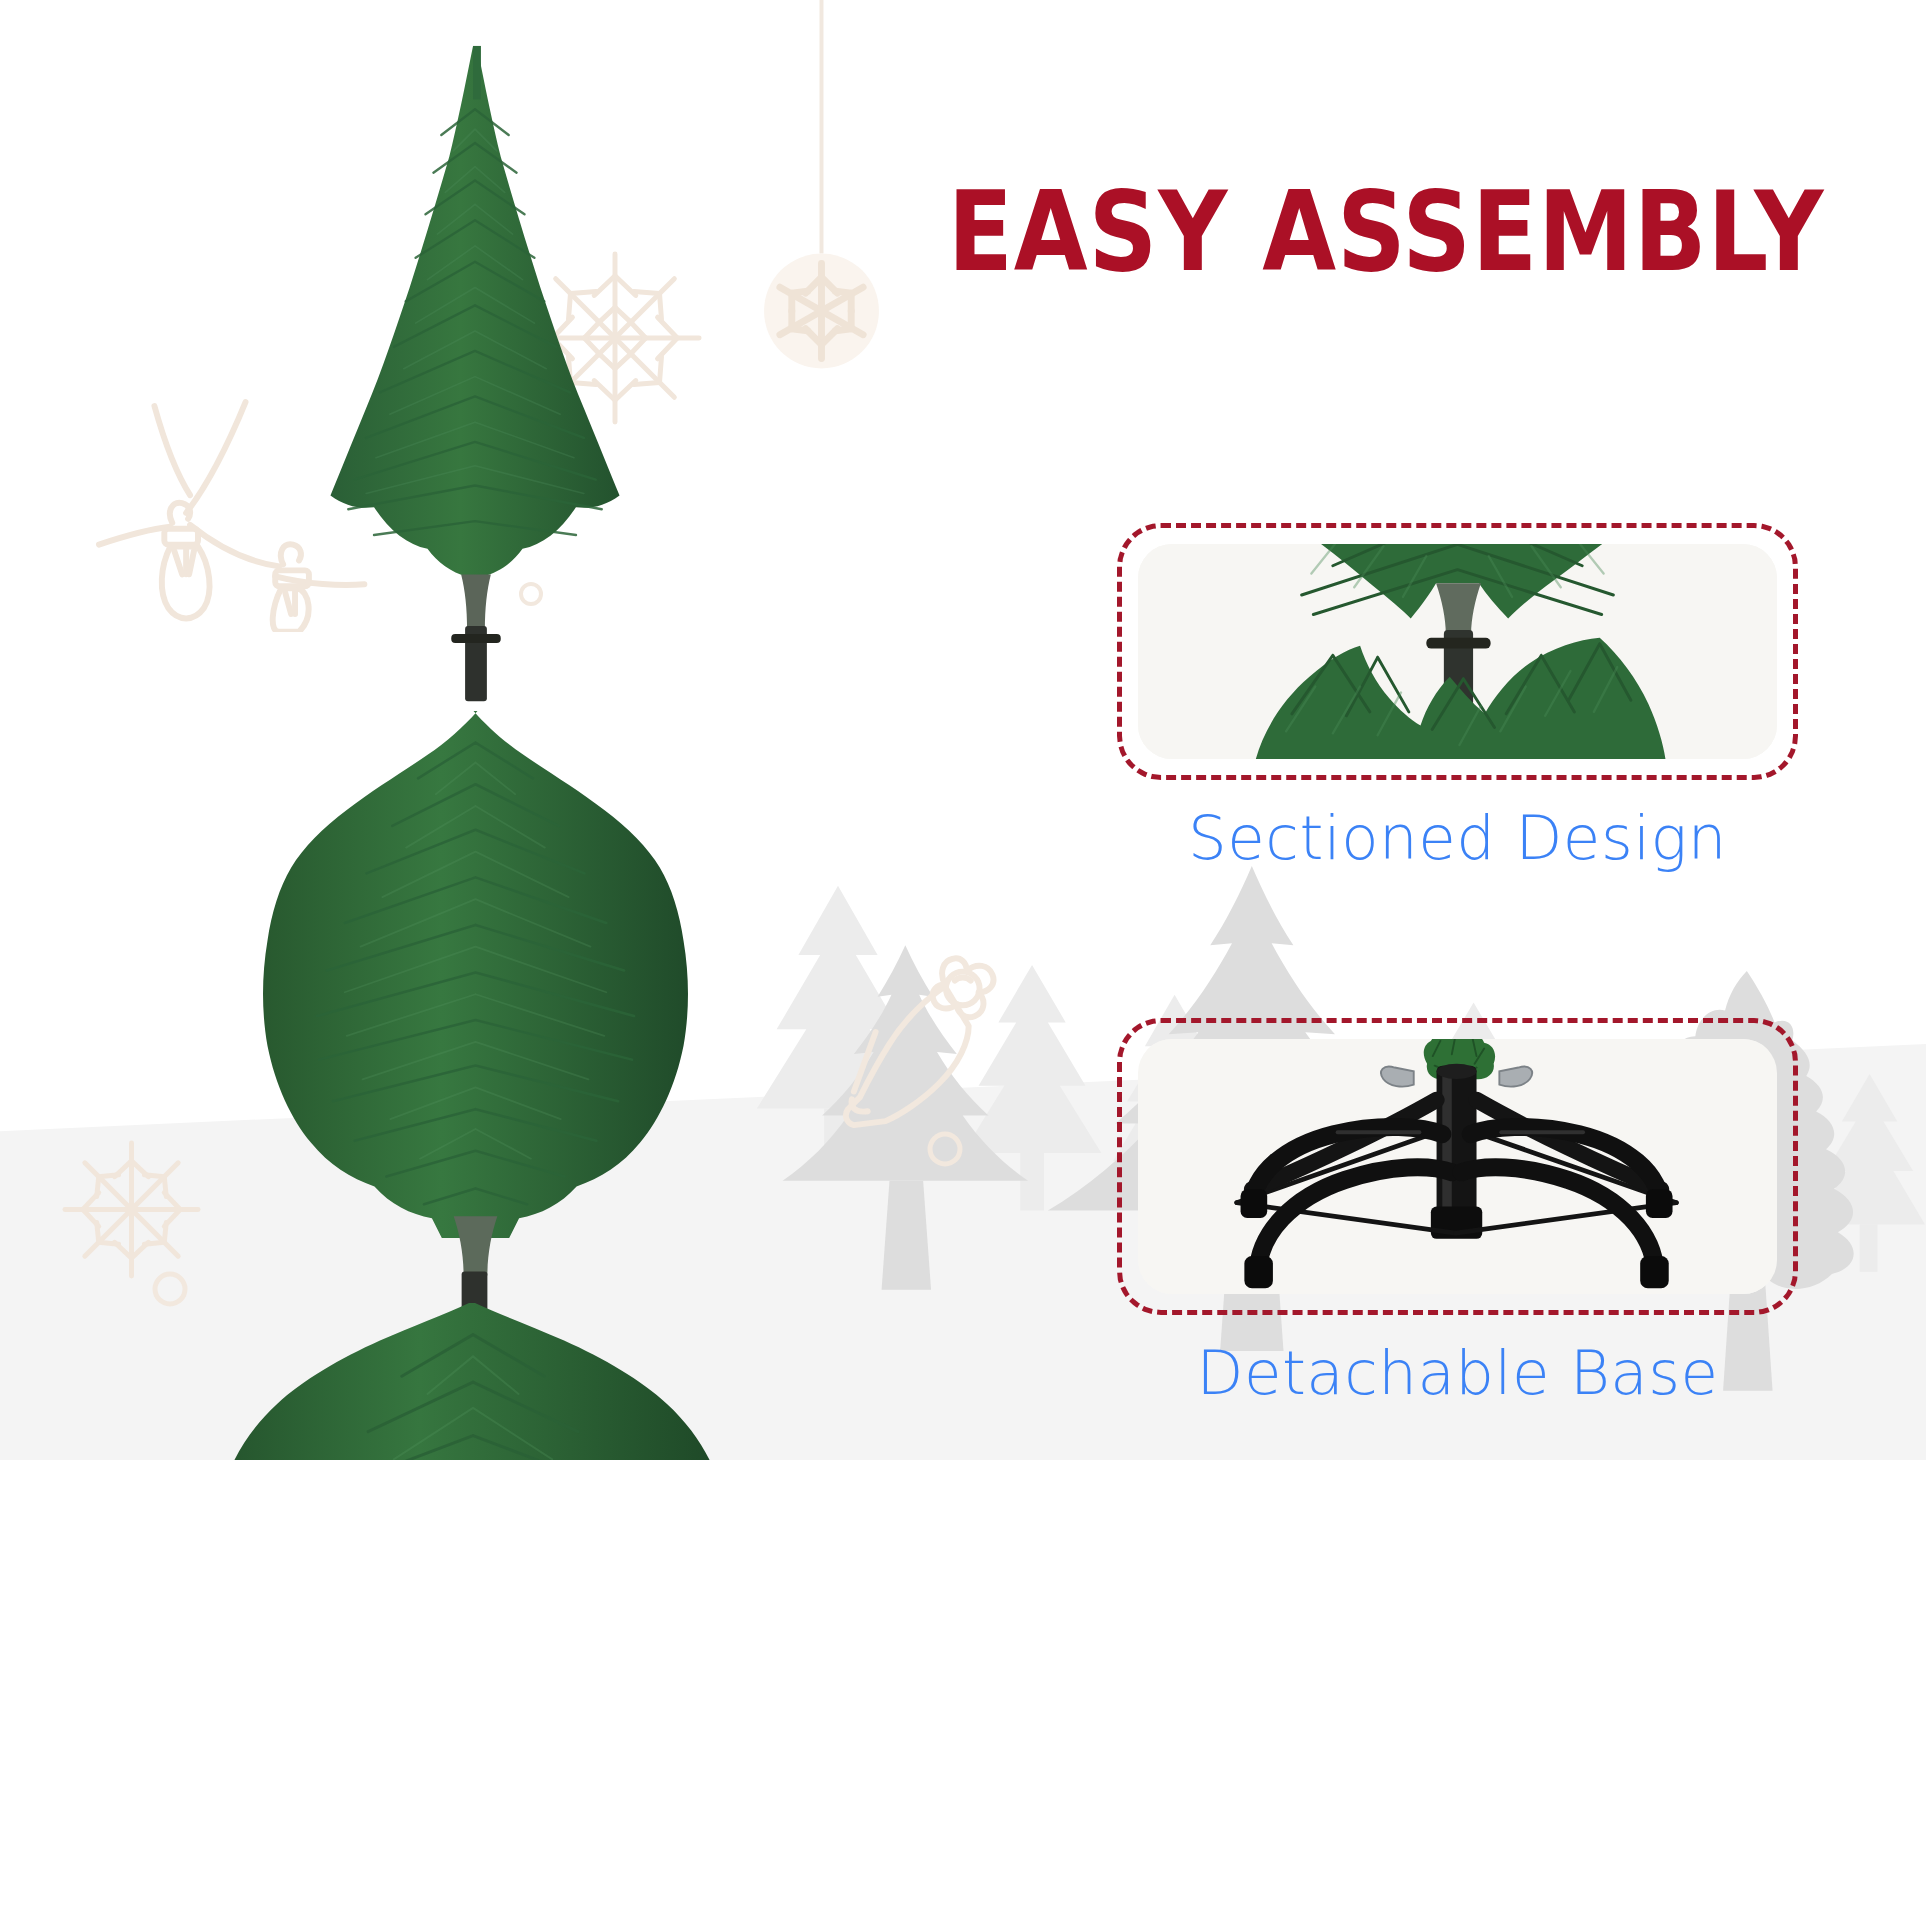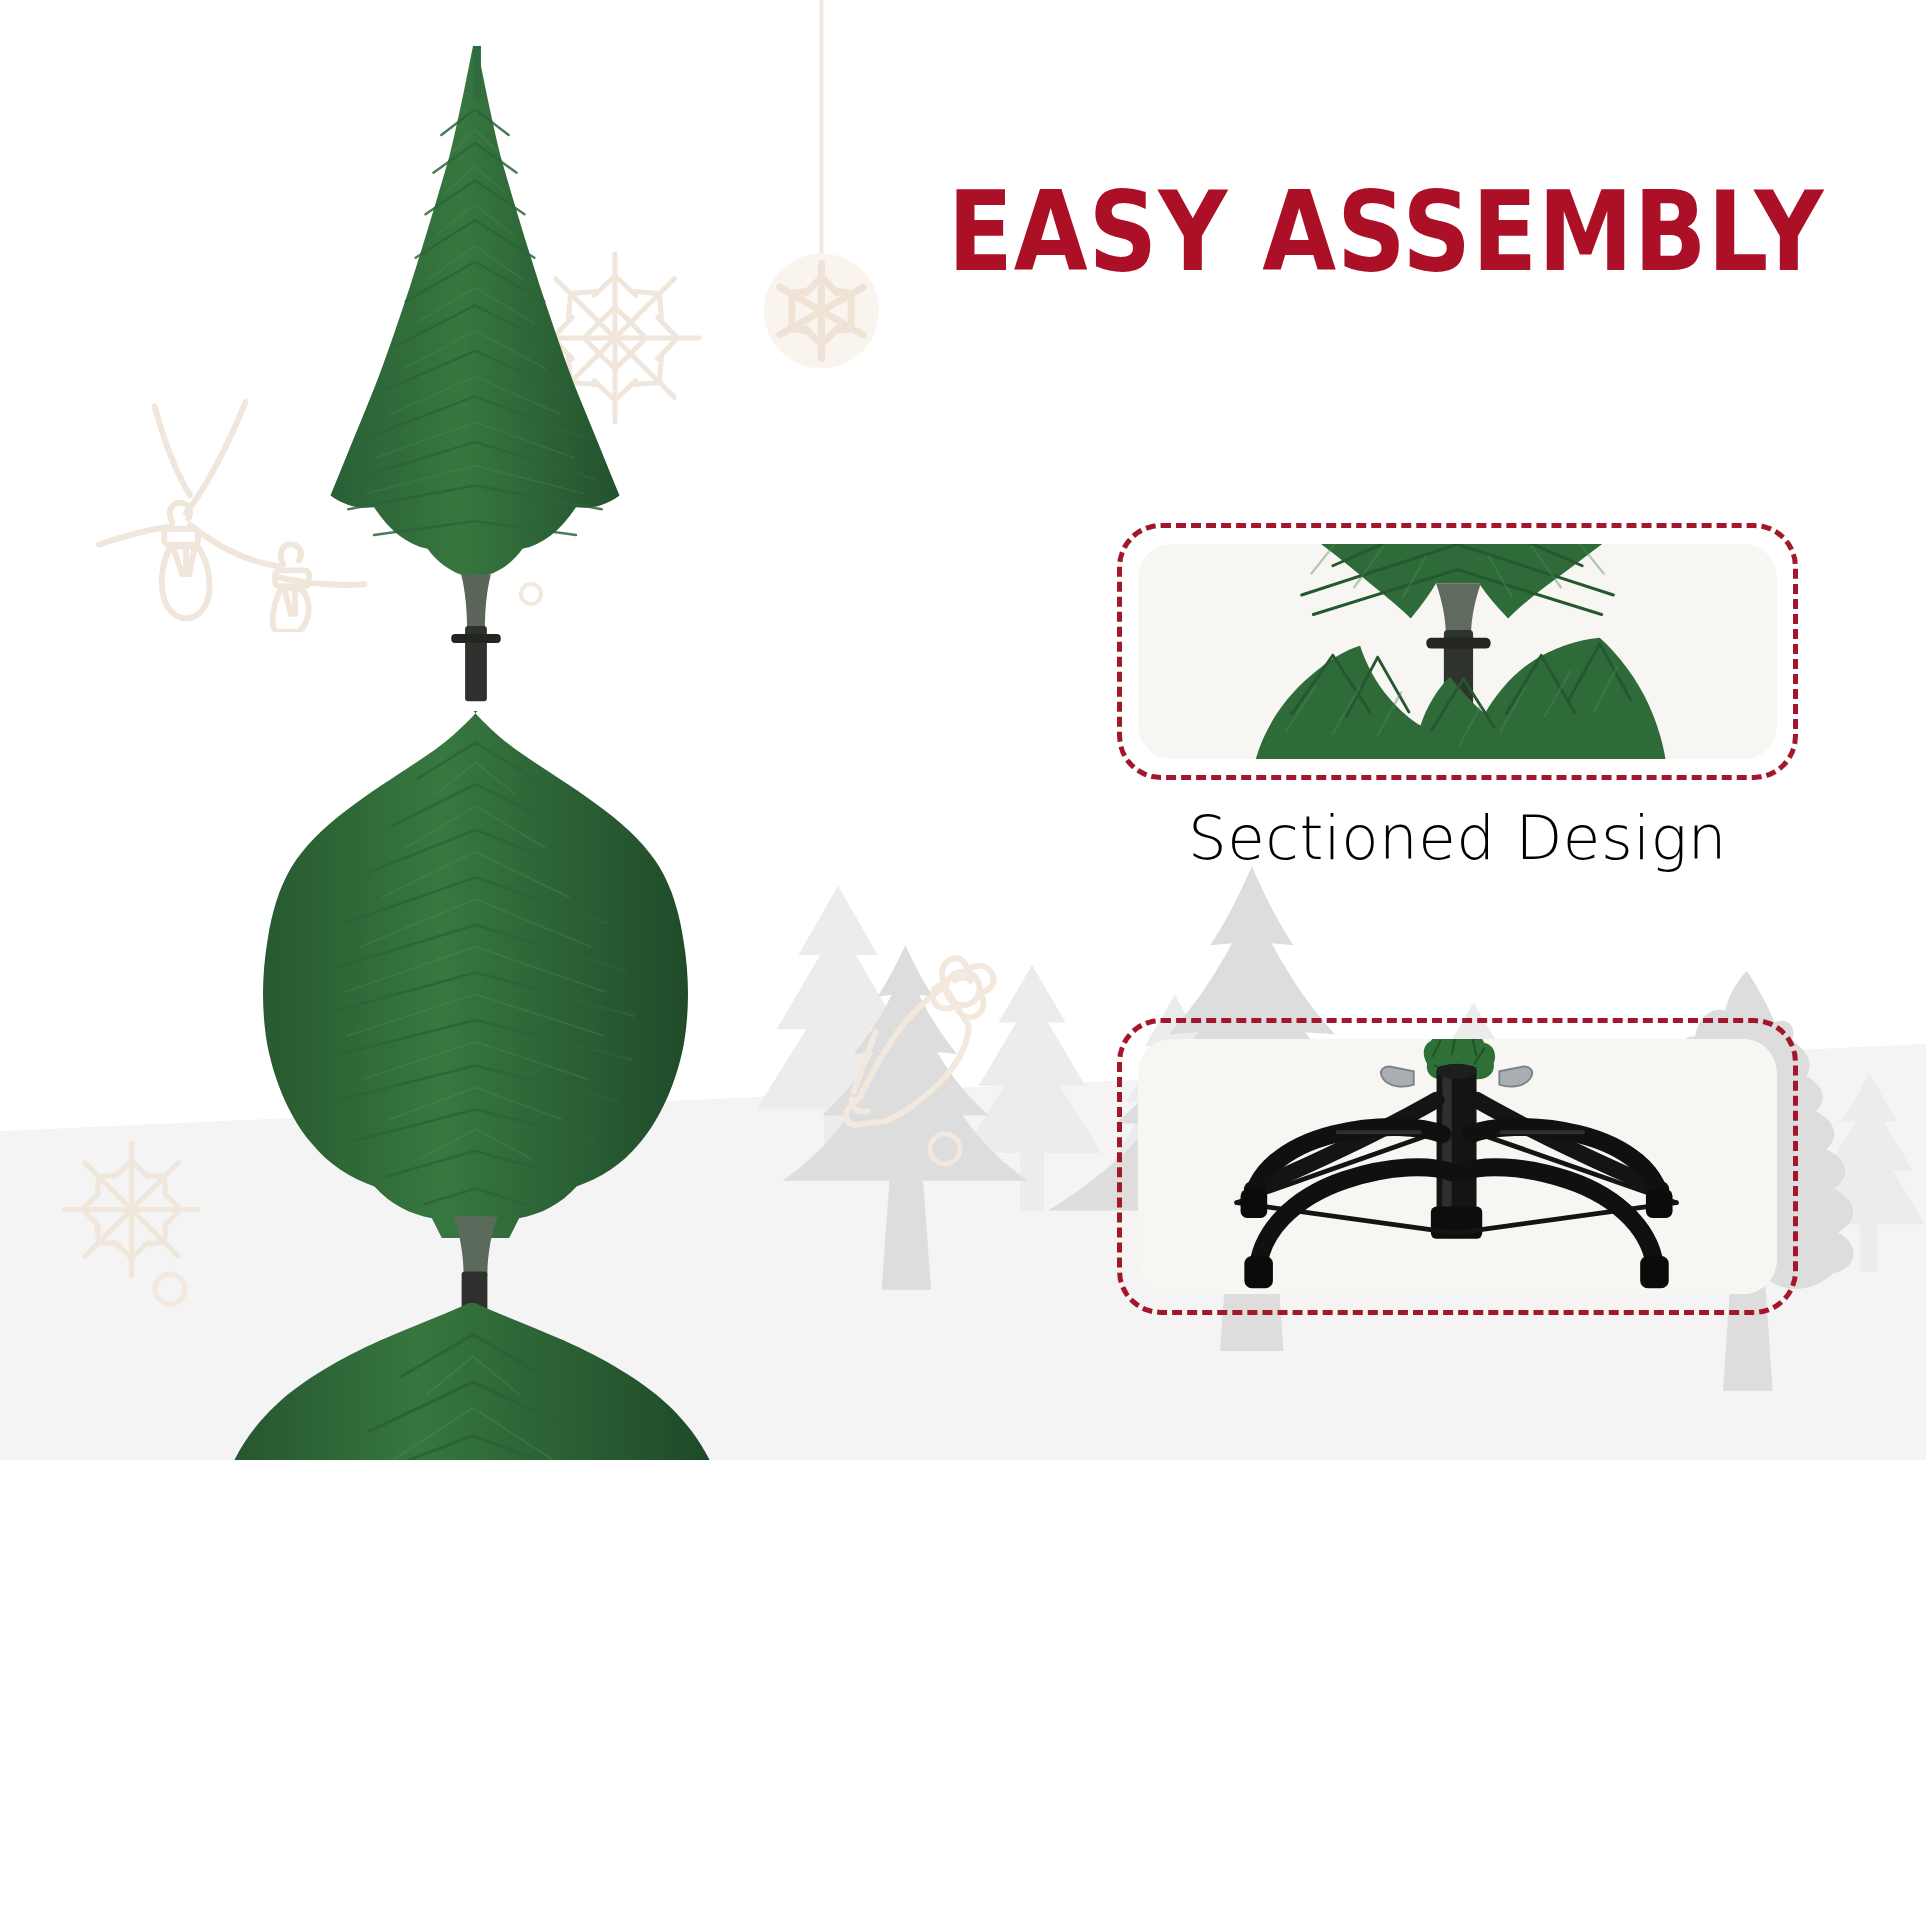--- a/index.html
+++ b/index.html
@@ -78,21 +78,21 @@
     border-radius: 34px;
     position: relative;
     overflow: hidden;
   }
   .card-caption {
     margin-top: 22px;
     text-align: center;
     font-family: "DejaVu Sans", "Liberation Sans", sans-serif;
     font-weight: 300;
     font-size: 61px;
-    color: #000000;
+    color: #3b82f6;
     letter-spacing: 0.5px;
     white-space: nowrap;
   }
 
   
   .tree-stack {
     position: absolute;
     left: 168px;
     top: 20px;
     width: 594px;
@@ -568,16 +568,17 @@
             <rect x="520" y="228" width="30" height="34" rx="8"></rect>
           </g>
 
           <g fill="#4a4a4a" opacity="0.55">
             <rect x="200" y="96" width="90" height="4" rx="2"></rect>
             <rect x="372" y="96" width="90" height="4" rx="2"></rect>
           </g>
         </svg>
       </div>
     </div>
+    <div class="card-caption">Detachable Base</div>
   </div>
 
 </div>
 
 
 </body></html>

